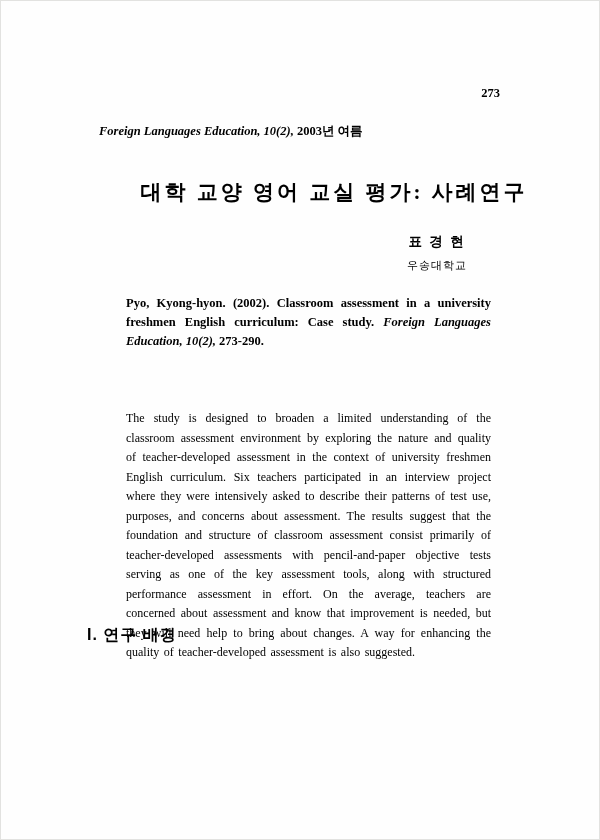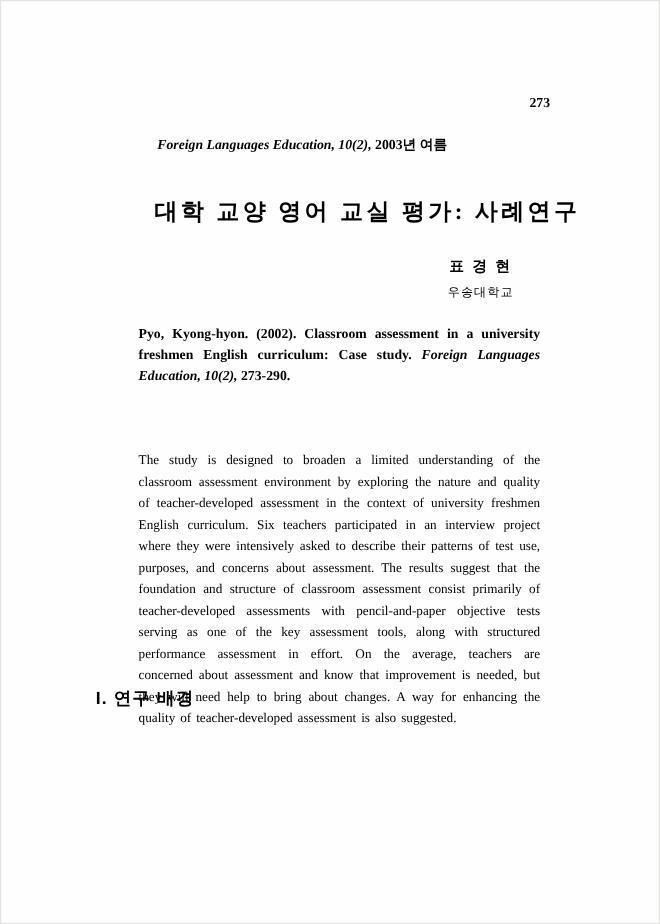--- a/index.html
+++ b/index.html
@@ -25,21 +25,20 @@
     font-size: 12.5px;
     font-weight: bold;
   }
   .journal-line {
     position: absolute;
     top: 122px;
     left: 98px;
     font-size: 12.5px;
     font-weight: bold;
     white-space: nowrap;
-    margin-left: 44px;
   }
   .journal-line .it { font-style: italic; }
   .paper-title {
     position: absolute;
     top: 163px;
     left: 0;
     width: 100%;
     text-align: center;
     font-size: 21px;
     font-weight: bold;

